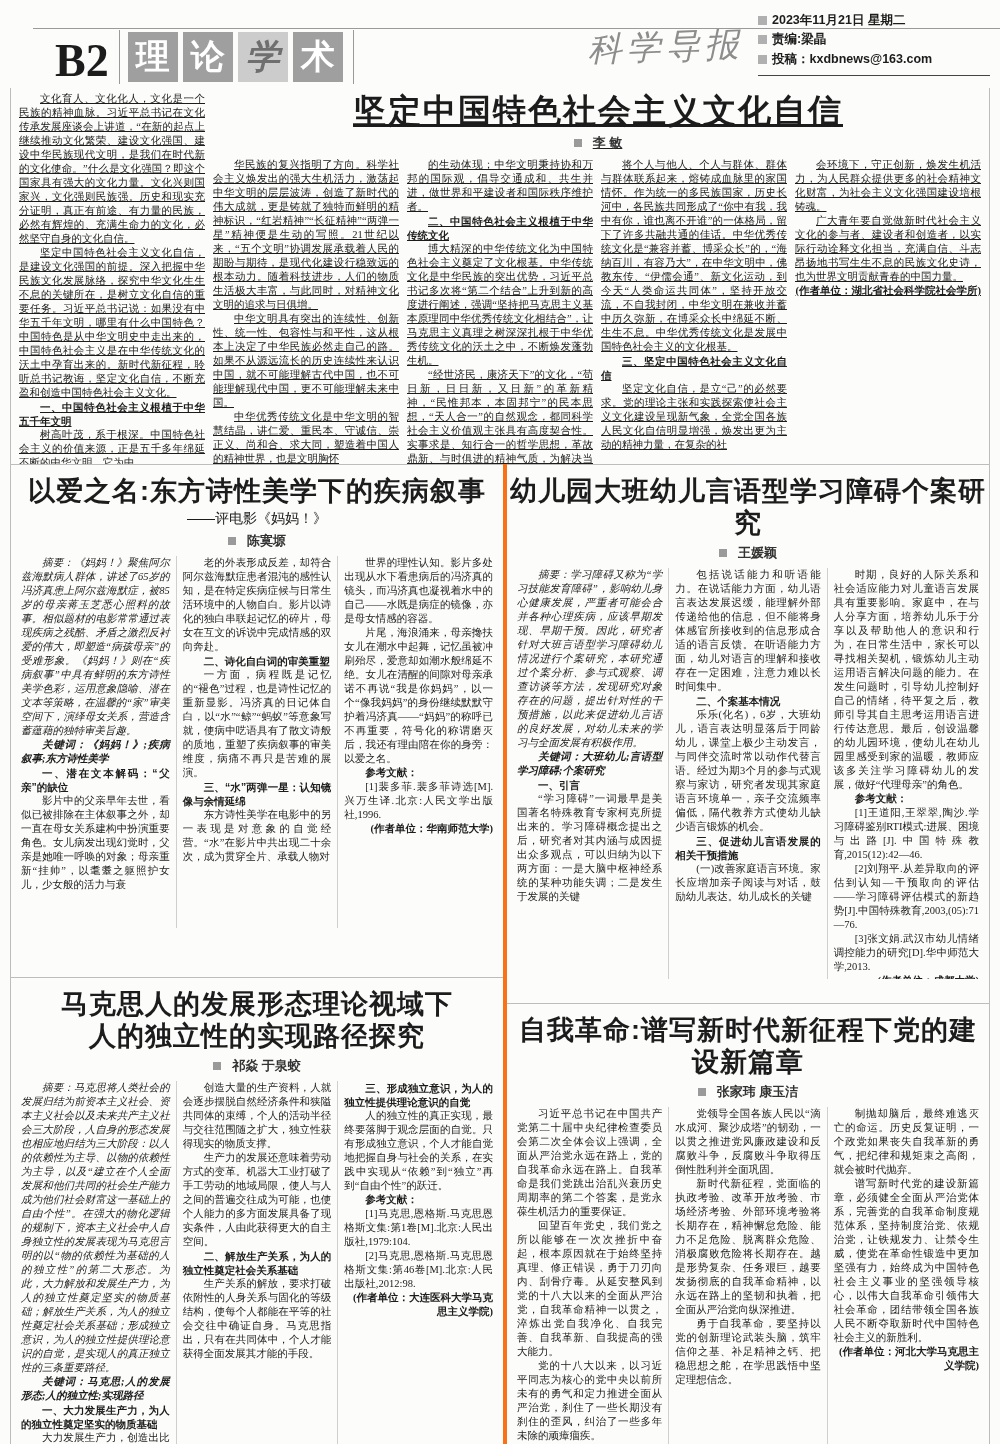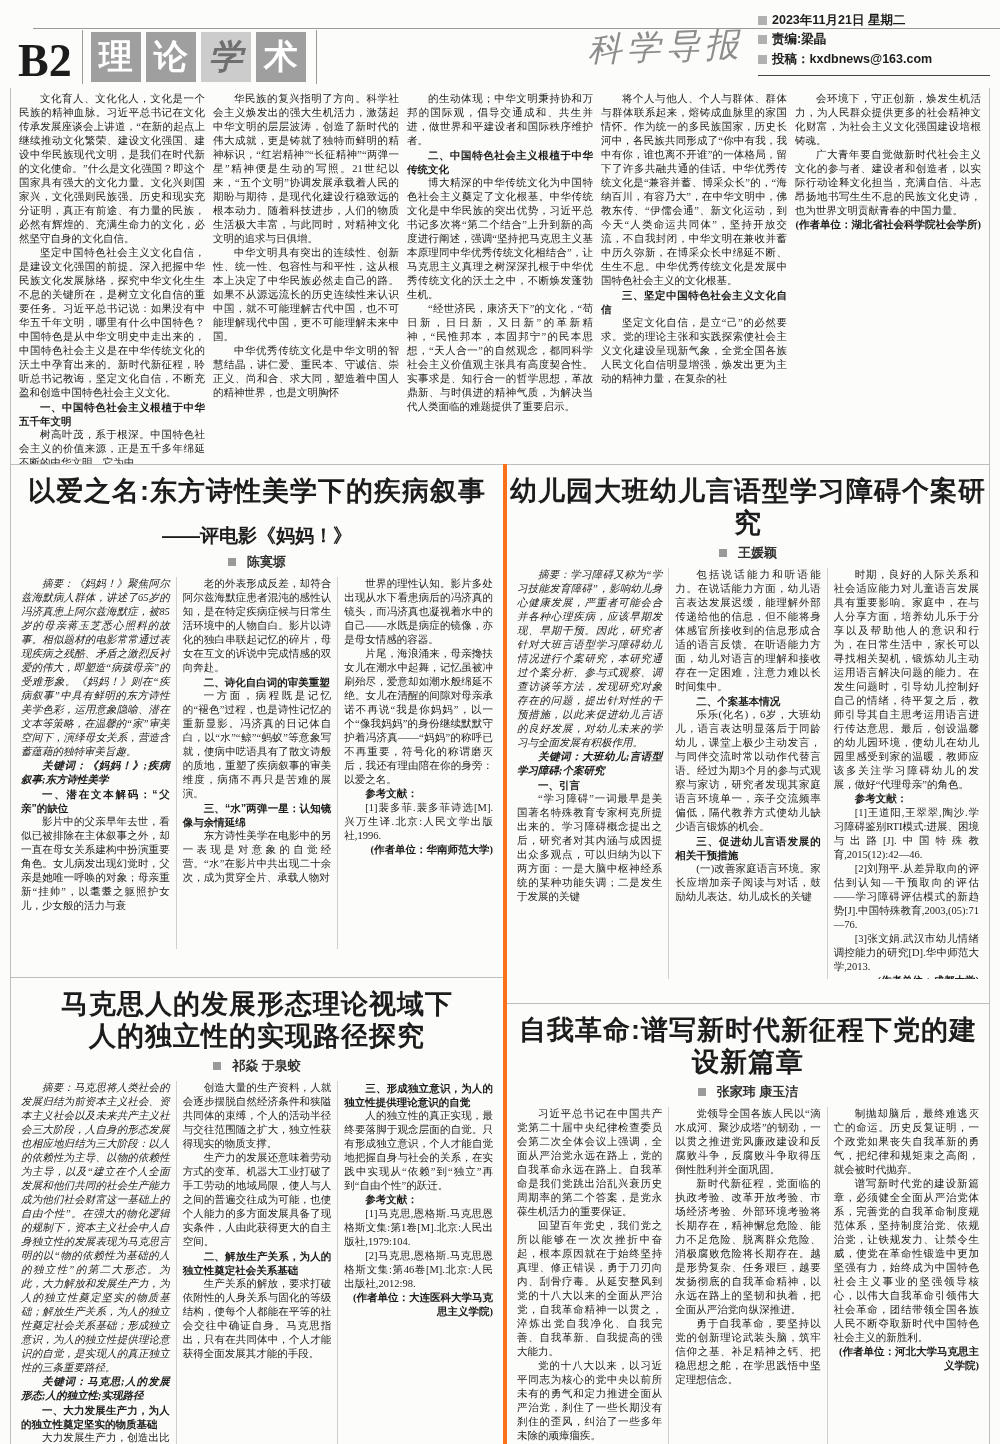--- a/index.html
+++ b/index.html
@@ -1,21 +1,21 @@
 <!DOCTYPE html>
 <html><head>
 <meta charset="utf-8">
 <style>
   html,body{margin:0;padding:0;background:#e9e9e7;}
   .page{position:relative;width:1000px;height:1444px;margin:0 auto;background:#fcfcfa;
         font-family:"Liberation Serif","DejaVu Serif",serif;color:#1c1c1c;overflow:hidden;}
   .toprule{position:absolute;left:33px;right:0;top:28px;border-top:1px solid #9a9a9a;}
   
   .header{position:relative;height:88px;padding:0 10px 0 18px;display:flex;align-items:flex-end;}
-  .pageno{font-size:46px;font-weight:bold;line-height:1;padding-bottom:4px;}
+  .pageno{font-size:46px;font-weight:bold;line-height:1;padding-bottom:4px;margin-left:37px;}
   .vbar{width:1px;background:#9a9a9a;height:54px;margin:0 8px 4px 10px;}
   .secboxes{display:flex;gap:5px;padding-bottom:6px;}
   .secbox{width:50px;height:50px;background:#9f9f9f;color:#fff;font-family:"Liberation Sans",sans-serif;
           font-weight:bold;font-size:34px;display:flex;align-items:center;justify-content:center;}
   .secbox.alt{background:#cccccc;color:#6f6f6f;font-family:"DejaVu Serif",serif;font-style:italic;}
   .headspacer{flex:1;}
   .masthead{font-style:italic;color:#8d8d8d;font-size:34px;letter-spacing:5px;padding:0 14px 18px 0;
             font-family:"DejaVu Serif",serif;transform:rotate(-2deg);}
   .infobox{width:232px;padding:2px 0 6px 0;margin-bottom:12px;border-bottom:1px solid #444;
            font-family:"Liberation Sans",sans-serif;font-size:12.5px;font-weight:bold;line-height:1.55;}
@@ -24,39 +24,39 @@
   
   .content{position:relative;margin:0 10px;border-left:1px solid #bdbdbd;border-right:1px solid #bdbdbd;}
   .hrule{border-top:1px solid #bdbdbd;}
   .para{margin:0;text-indent:2em;text-align:justify;}
   .head{font-weight:bold;font-family:"Liberation Sans",sans-serif;}
   .abs,.kw{font-style:italic;}
   .kw{font-weight:bold;}
   .refh,.fund{font-weight:bold;}
   .author{font-weight:bold;text-align:right;text-indent:0;}
   
-  .main{display:flex;height:372px;padding:4px 6px 0 8px;}
+  .main{display:flex;height:372px;padding:4px 6px 0 8px;text-decoration:underline;}
   .mcol{width:186px;margin-right:8px;overflow:hidden;font-size:10.5px;line-height:14px;}
   .mcol:last-child{margin-right:0;}
   .mright{flex:1;display:flex;flex-direction:column;}
   .mhead{height:66px;text-align:center;}
   .mtitle{font-family:"Liberation Sans",sans-serif;font-weight:bold;font-size:33px;letter-spacing:2px;line-height:1.15;}
   .byline{font-family:"Liberation Sans",sans-serif;font-weight:bold;font-size:13px;color:#333;
           display:flex;align-items:center;justify-content:center;gap:6px;margin-top:4px;}
   .byline .sq{width:8px;height:8px;background:#9a9a9a;}
   .mcols{display:flex;flex:1;overflow:hidden;}
   
   .rows{display:flex;}
   .stack{display:flex;flex-direction:column;gap:24px;}
   .stack.left{width:492px;}
   .stack.right{flex:1;border-left:4px solid #f97316;}
   .block{overflow:hidden;}
   .btitlewrap{text-align:center;padding-top:10px;}
   .btitle{font-family:"Liberation Sans",sans-serif;font-weight:bold;font-size:27px;letter-spacing:1px;line-height:1.2;}
-  .bsub{font-size:19px;font-weight:bold;font-family:"Liberation Sans",sans-serif;margin-top:16px;}
+  .bsub{font-size:14px;font-weight:normal;font-family:"Liberation Sans",sans-serif;margin-top:3px;}
   .bcols{display:flex;padding:6px 4px 0 4px;overflow:hidden;}
   .bcol{flex:1;padding:0 6px;overflow:hidden;font-size:10.5px;line-height:14px;border-left:1px solid #cfcfcf;}
   .bcol:first-child{border-left:none;}
 </style>
 </head>
 <body>
 
 <div class="page">
   <div class="toprule"></div>
 
@@ -91,20 +91,27 @@
   <div class="content">
 
     <div class="main">
       <div class="mcol">
           <p class="para p">文化育人、文化化人，文化是一个民族的精神血脉。习近平总书记在文化传承发展座谈会上讲道，“在新的起点上继续推动文化繁荣、建设文化强国、建设中华民族现代文明，是我们在时代新的文化使命。”什么是文化强国？即这个国家具有强大的文化力量。文化兴则国家兴，文化强则民族强。历史和现实充分证明，真正有前途、有力量的民族，必然有辉煌的、充满生命力的文化，必然坚守自身的文化自信。</p>
           <p class="para p">坚定中国特色社会主义文化自信，是建设文化强国的前提。深入把握中华民族文化发展脉络，探究中华文化生生不息的关键所在，是树立文化自信的重要任务。习近平总书记说：如果没有中华五千年文明，哪里有什么中国特色？中国特色是从中华文明史中走出来的，中国特色社会主义是在中华传统文化的沃土中孕育出来的。新时代新征程，聆听总书记教诲，坚定文化自信，不断充盈和创造中国特色社会主义文化。</p>
           <p class="para head">一、中国特色社会主义根植于中华五千年文明</p>
           <p class="para p">树高叶茂，系于根深。中国特色社会主义的价值来源，正是五千多年绵延不断的中华文明，它为中</p>
         </div>
       <div class="mright">
+        <div class="mhead">
+          <div class="mtitle">坚定中国特色社会主义文化自信</div>
+          <div class="byline">
+              <span class="sq"></span>
+              <span>李 敏</span>
+            </div>
+        </div>
         <div class="mcols">
           <div class="mcol">
               <p class="para p">华民族的复兴指明了方向。科学社会主义焕发出的强大生机活力，激荡起中华文明的层层波涛，创造了新时代的伟大成就，更是铸就了独特而鲜明的精神标识，“红岩精神”“长征精神”“两弹一星”精神便是生动的写照。21世纪以来，“五个文明”协调发展承载着人民的期盼与期待，是现代化建设行稳致远的根本动力。随着科技进步，人们的物质生活极大丰富，与此同时，对精神文化文明的追求与日俱增。</p>
               <p class="para p">中华文明具有突出的连续性、创新性、统一性、包容性与和平性，这从根本上决定了中华民族必然走自己的路。如果不从源远流长的历史连续性来认识中国，就不可能理解古代中国，也不可能理解现代中国，更不可能理解未来中国。</p>
               <p class="para p">中华优秀传统文化是中华文明的智慧结晶，讲仁爱、重民本、守诚信、崇正义、尚和合、求大同，塑造着中国人的精神世界，也是文明胸怀</p>
             </div>
           <div class="mcol">
               <p class="para p">的生动体现；中华文明秉持协和万邦的国际观，倡导交通成和、共生并进，做世界和平建设者和国际秩序维护者。</p>
               <p class="para head">二、中国特色社会主义根植于中华传统文化</p>
               <p class="para p">博大精深的中华传统文化为中国特色社会主义奠定了文化根基。中华传统文化是中华民族的突出优势，习近平总书记多次将“第二个结合”上升到新的高度进行阐述，强调“坚持把马克思主义基本原理同中华优秀传统文化相结合”，让马克思主义真理之树深深扎根于中华优秀传统文化的沃土之中，不断焕发蓬勃生机。</p>

